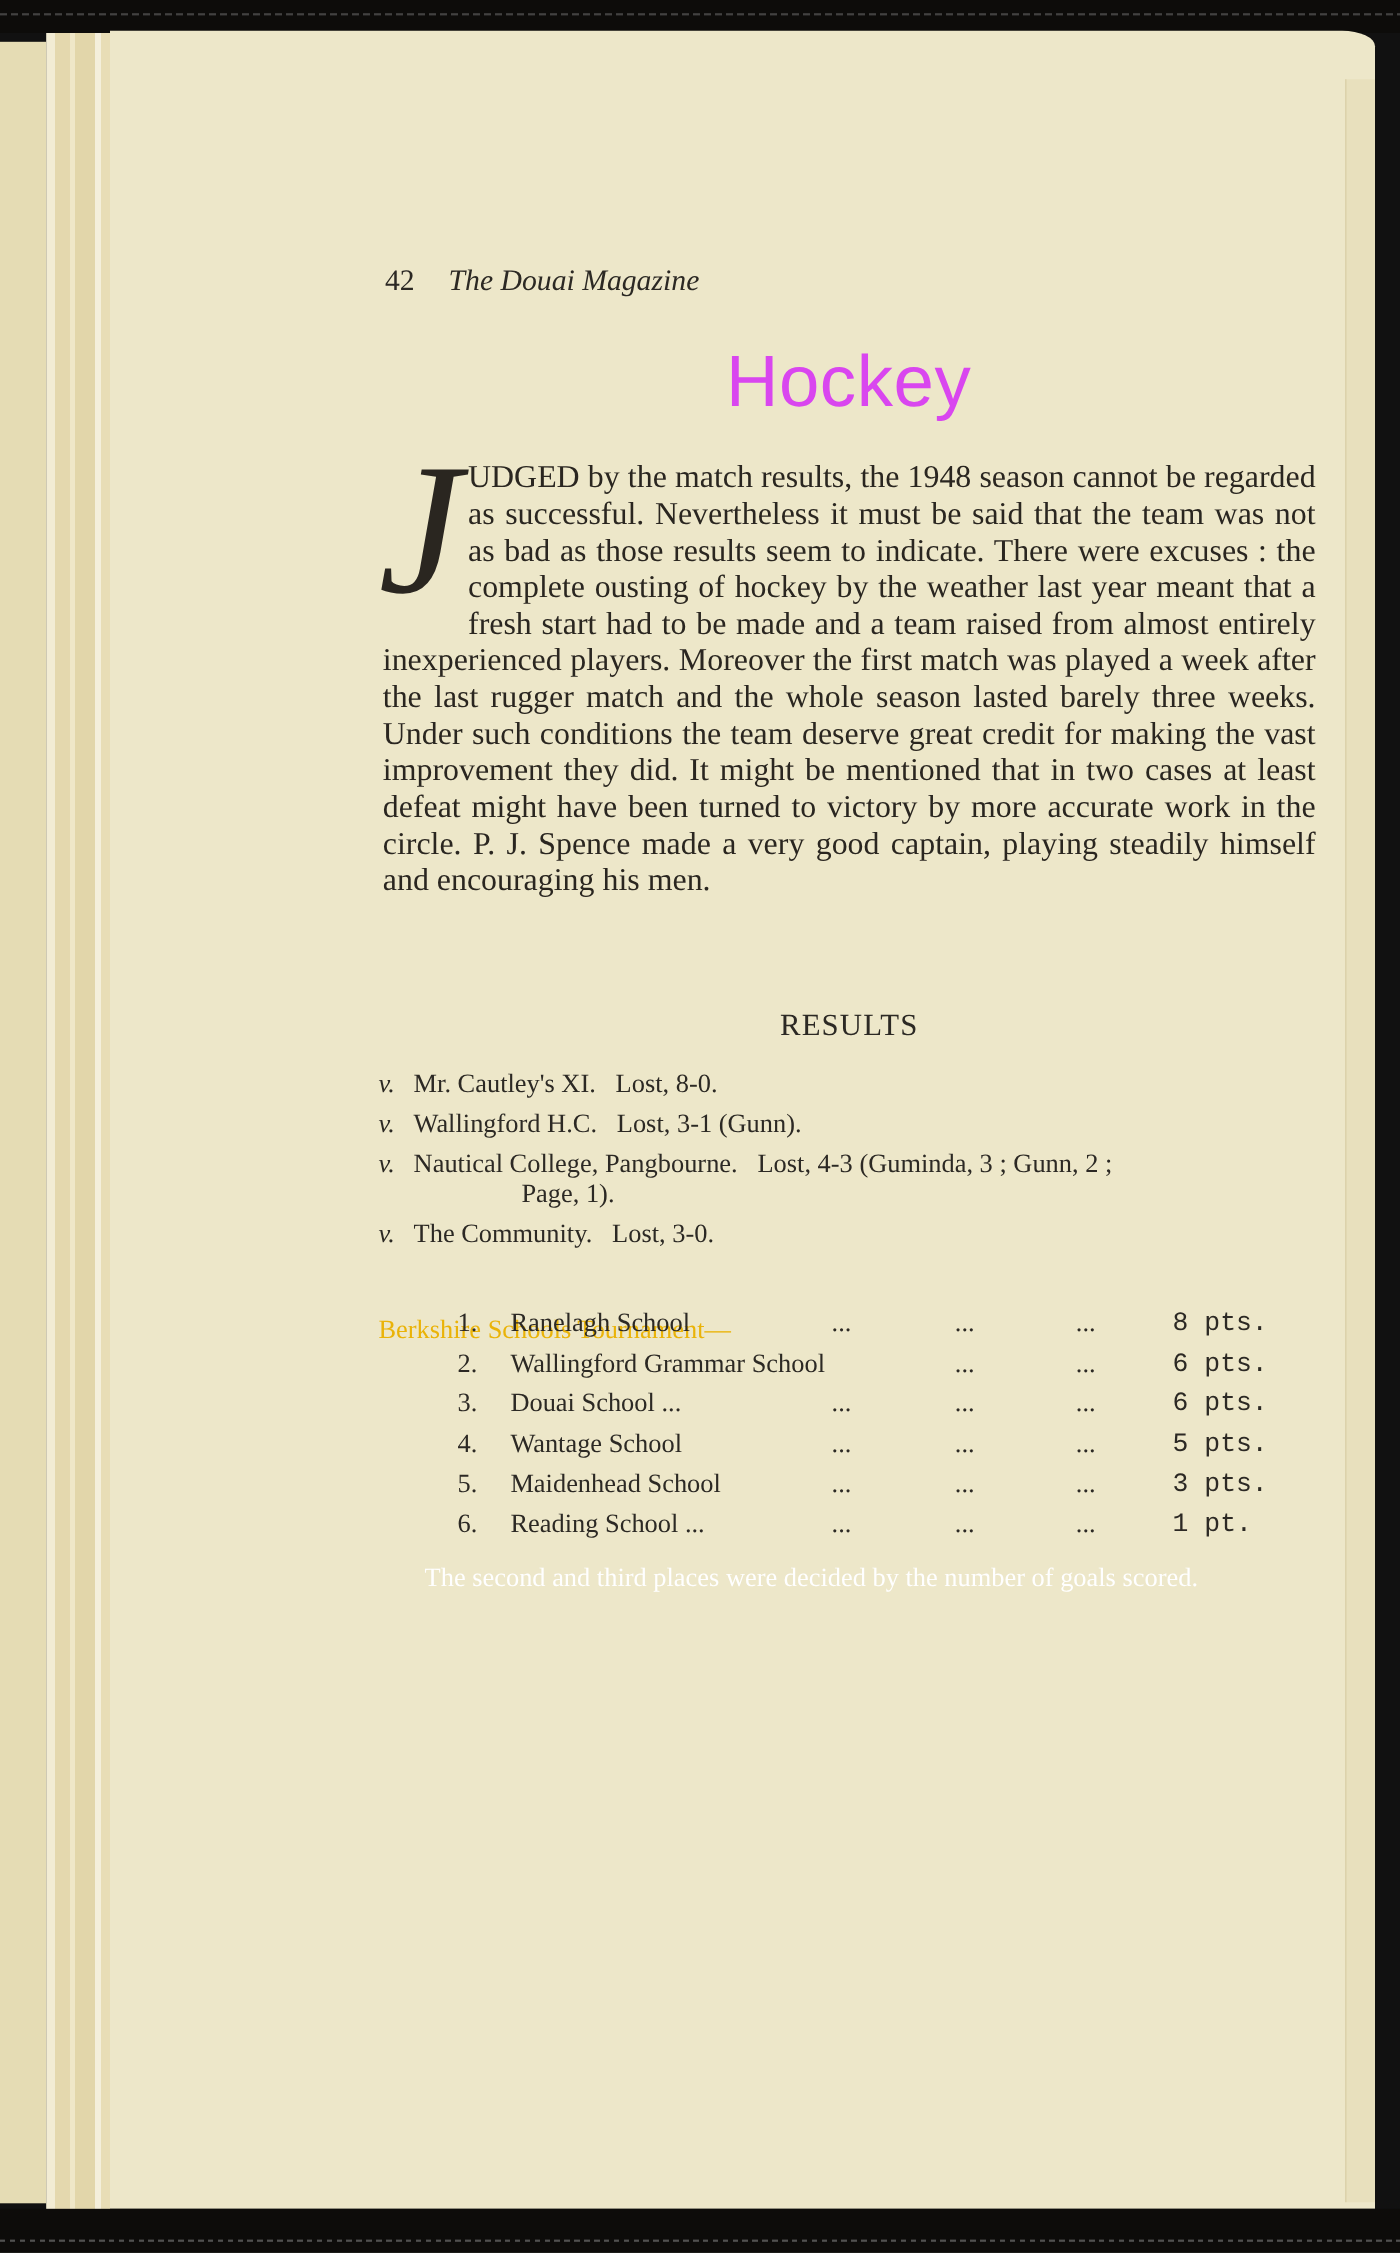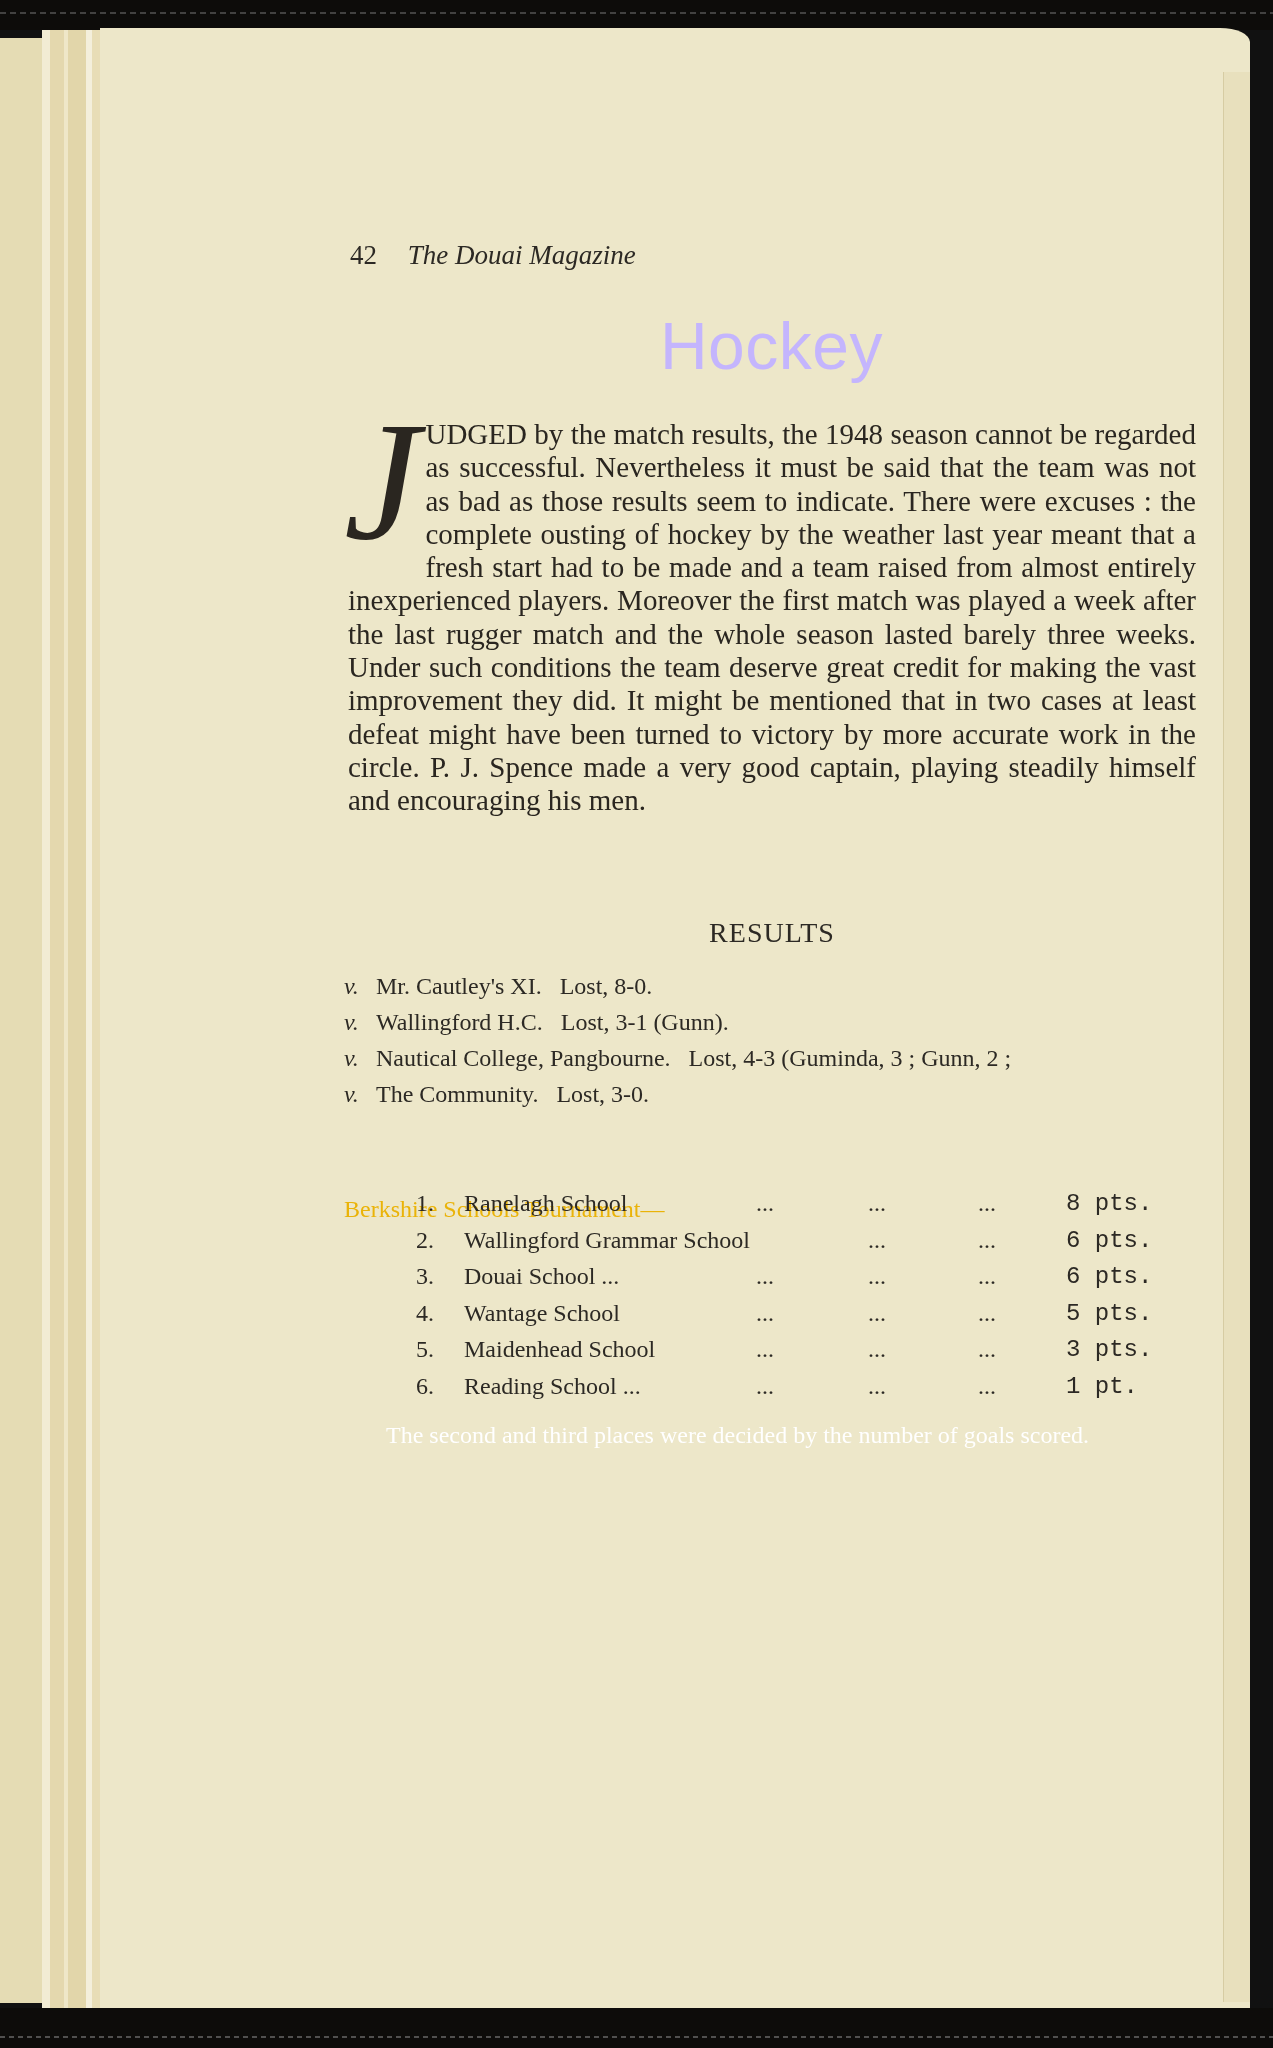--- a/index.html
+++ b/index.html
@@ -51,21 +51,21 @@
 
     .header {
       position: absolute; left: 350px; top: 240px;
       font-size: 27px; color: #2c2924; white-space: nowrap;
     }
     .header .pg { margin-right: 24px; }
     .header .mag { font-style: italic; }
 
     .title {
       position: absolute; left: 0; width: 1273px; top: 308px;
-      text-align: center; font-size: 66px; color: #c4b5fd;
+      text-align: center; font-size: 66px; color: #d946ef;
       padding-left: 270px; box-sizing: border-box;
       font-family: "Liberation Sans", "DejaVu Sans", sans-serif;
       font-weight: normal; letter-spacing: 0.5px;
     }
 
     .article {
       position: absolute; left: 348px; top: 418px; width: 848px;
       font-size: 29px; line-height: 33.3px; text-align: justify;
       color: #2a2620;
     }
@@ -142,20 +142,21 @@
   </div>
   <div class="match">
     <span class="v">v.</span>
     <span>Wallingford H.C.</span>&nbsp;&nbsp;
     <span>Lost, 3-1 (Gunn).</span>
   </div>
   <div class="match">
     <span class="v">v.</span>
     <span>Nautical College, Pangbourne.</span>&nbsp;&nbsp;
     <span>Lost, 4-3 (Guminda, 3 ;  Gunn, 2 ;</span>
+    <span class="cont">Page, 1).</span>
   </div>
   <div class="match">
     <span class="v">v.</span>
     <span>The Community.</span>&nbsp;&nbsp;
     <span>Lost, 3-0.</span>
   </div>
 </div>
 
 <div class="tourn-head">Berkshire Schools Tournament—</div>
 

